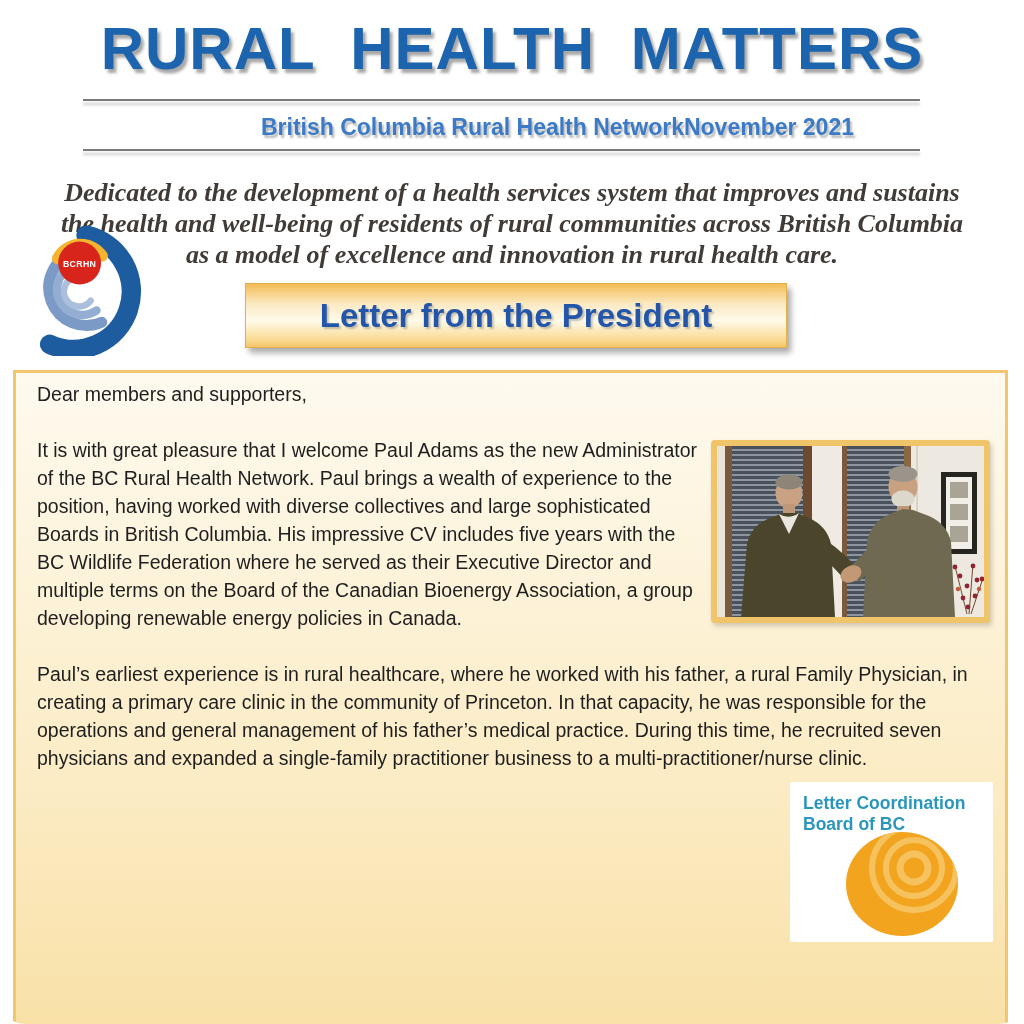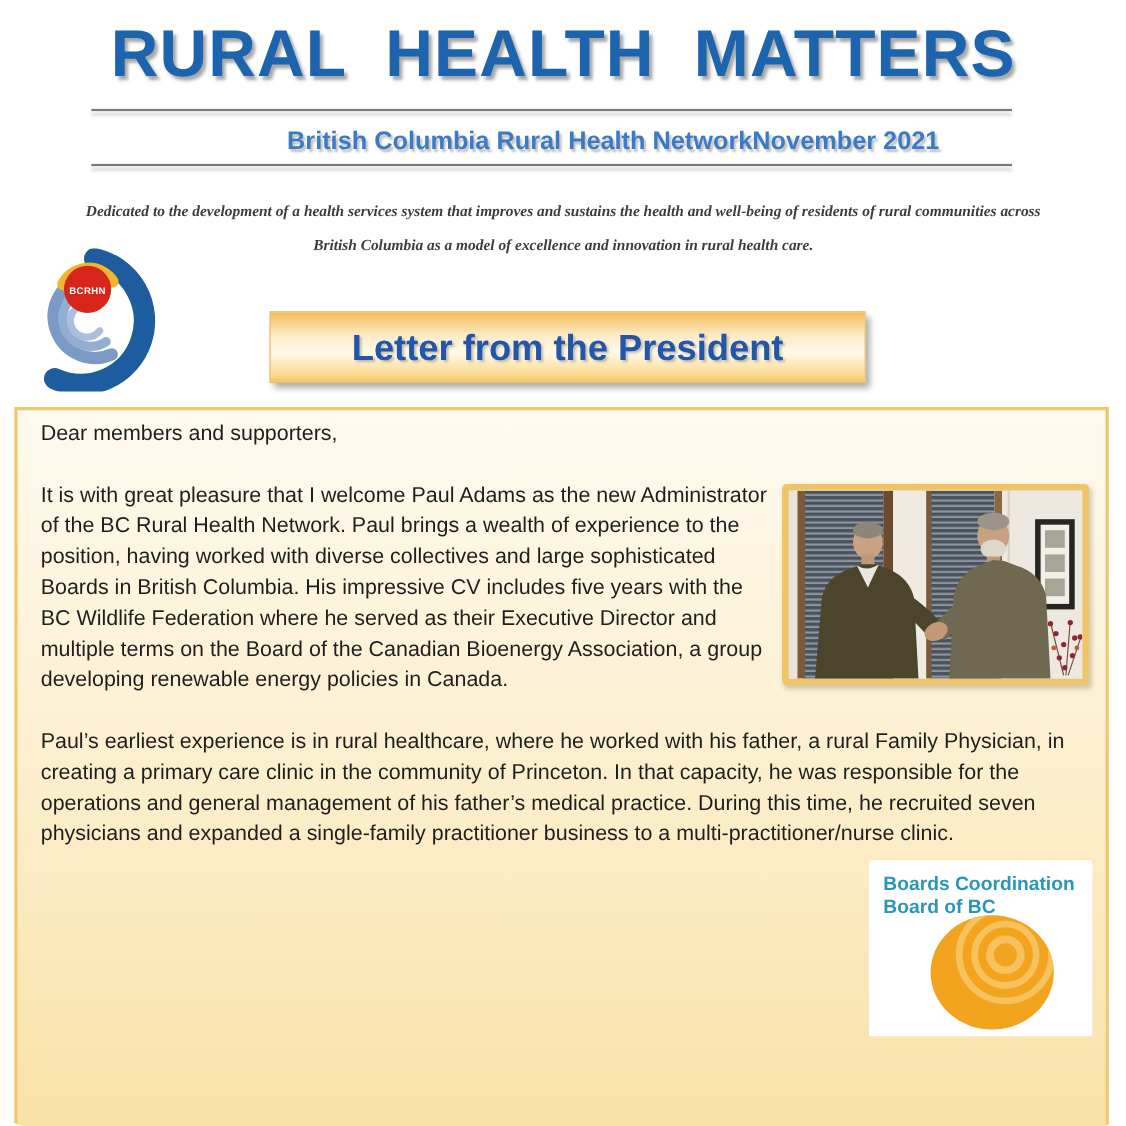--- a/index.html
+++ b/index.html
@@ -14,21 +14,21 @@
         box-shadow:0 4px 3px rgba(120,120,120,.4);}
   .rule-top{top:99px;}
   .rule-bottom{top:149px;}
   .subtitle-row{position:absolute;top:108px;left:83px;width:837px;height:38px;display:flex;
         align-items:center;justify-content:flex-end;padding:0 66px 0 52px;box-sizing:border-box;
         font-weight:700;font-size:23px;color:#3B7AC6;text-shadow:2px 3px 2px rgba(110,110,110,.45);}
 
   
   .mission{position:absolute;top:177px;left:57px;width:910px;margin:0;text-align:center;
         font-family:"Liberation Serif",serif;font-style:italic;font-weight:700;
-        font-size:14px;line-height:31px;color:#403B36;}
+        font-size:26px;line-height:31px;color:#403B36;}
 
   
   .bcrhn-logo{position:absolute;top:226px;left:12px;width:130px;height:130px;}
 
   
   .section-heading{position:absolute;top:283px;left:245px;width:540px;height:63px;display:flex;
         align-items:center;justify-content:center;
         background:linear-gradient(180deg,#F3BC55 0%,#FBEAC4 32%,#FEFAE9 58%,#FAD98F 90%,#F5C464 100%);
         border:1px solid #E3B04E;box-shadow:4px 5px 6px rgba(0,0,0,.33);}
   .section-heading span{font-size:33px;font-weight:700;color:#2356A8;
@@ -148,21 +148,21 @@
         <ellipse cx="134" cy="128" rx="11" ry="8" fill="#C39877" transform="rotate(-25 134 128)"></ellipse>
       </svg>
     </figure>
 
     <p>It is with great pleasure that I welcome Paul Adams as the new Administrator of the BC Rural Health Network. Paul brings a wealth of experience to the position, having worked with diverse collectives and large sophisticated Boards in British Columbia. His impressive CV includes five years with the BC Wildlife Federation where he served as their Executive Director and multiple terms on the Board of the Canadian Bioenergy Association, a group developing renewable energy policies in Canada.</p>
 
     <p class="clear-r">Paul’s earliest experience is in rural healthcare, where he worked with his father, a rural Family Physician, in creating a primary care clinic in the community of Princeton. In that capacity, he was responsible for the operations and general management of his father’s medical practice. During this time, he recruited seven physicians and expanded a single-family practitioner business to a multi-practitioner/nurse clinic.</p>
 
 
     <div class="rcc">
-      <div class="rcc-text">Boards Coordination</div>
+      <div class="rcc-text">Letter Coordination</div>
       <div class="rcc-text">Board of BC</div>
       <svg class="swirl" viewBox="0 0 203 126" xmlns="http://www.w3.org/2000/svg">
         <defs>
             <clipPath id="ballClip">
               <ellipse cx="112" cy="68" rx="56" ry="52"></ellipse>
             </clipPath>
           </defs>
         <ellipse cx="112" cy="68" rx="56" ry="52" fill="#F2A41F"></ellipse>
         <g clip-path="url(#ballClip)" fill="none" stroke="#F6C25E">
           <circle cx="124" cy="52" r="14" stroke-width="7"></circle>

